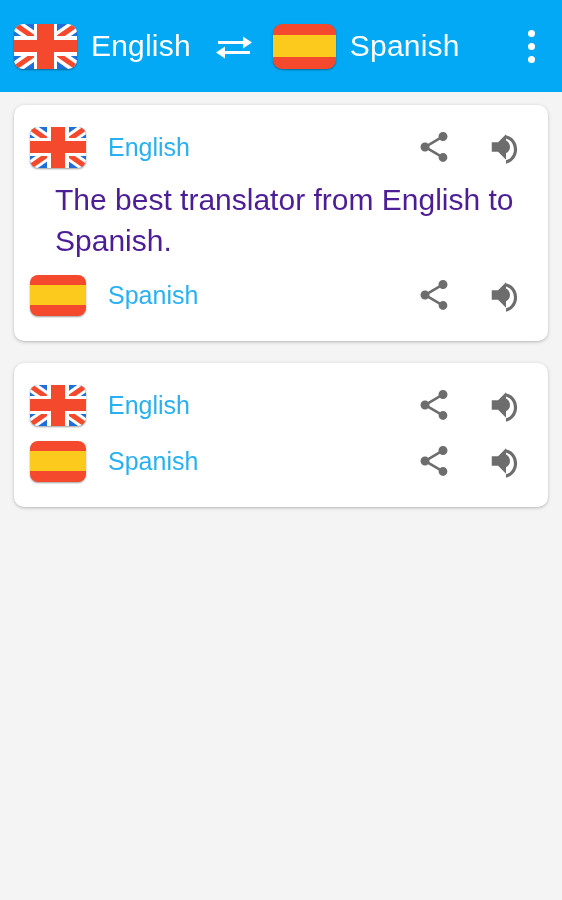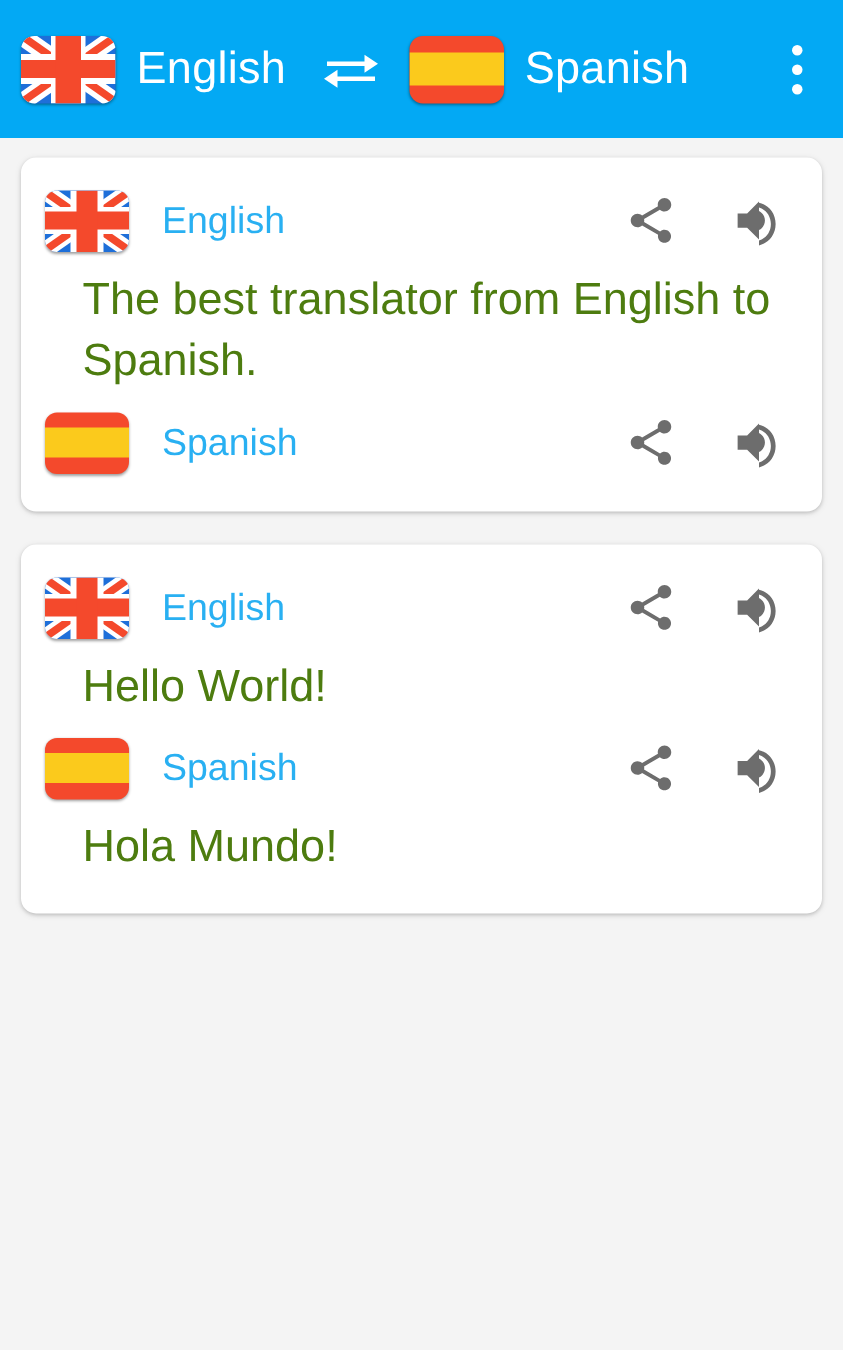--- a/index.html
+++ b/index.html
@@ -133,21 +133,21 @@
     width: 52px;
     height: 52px;
     display: flex;
     align-items: center;
     justify-content: center;
     flex: none;
   }
   .icon-btn.share { margin-right: 20px; }
 
   .seg-text {
-    color: #4d7c0f;
+    color: #4c1d95;
     font-size: 30px;
     line-height: 1.37;
     margin: 4px 0 6px 25px;
     font-weight: 400;
   }
 </style>
 </head>
 <body>
 
 <div class="appbar">
@@ -264,21 +264,20 @@
             <path d="M18 16.08c-.76 0-1.44.3-1.96.77L8.91 12.7c.05-.23.09-.46.09-.7s-.04-.47-.09-.7l7.05-4.11c.54.5 1.25.81 2.04.81 1.66 0 3-1.34 3-3s-1.34-3-3-3-3 1.34-3 3c0 .24.04.47.09.7L8.04 9.81C7.5 9.31 6.79 9 6 9c-1.66 0-3 1.34-3 3s1.34 3 3 3c.79 0 1.5-.31 2.04-.81l7.12 4.16c-.05.21-.08.43-.08.65 0 1.61 1.31 2.92 2.92 2.92s2.92-1.31 2.92-2.92-1.31-2.92-2.92-2.92z" fill="#6d6d6d"></path>
           </svg>
         </span>
         <span class="icon-btn">
           <svg width="38" height="38" viewBox="0 0 24 24">
             <path d="M3 9v6h4l5 5V4L7 9H3z" fill="#6d6d6d"></path>
             <path d="M14.5 12c0-1.77-1.02-3.29-2.5-4.03v8.05c1.48-.73 2.5-2.25 2.5-4.02zM12 4.5v2.06c2.89.86 5 3.54 5 6.94s-2.11 6.08-5 6.94v2.06c4.01-.91 7-4.49 7-9s-2.99-8.09-7-9z" fill="#6d6d6d"></path>
           </svg>
         </span>
       </div>
-      <div class="seg-text">Hello World!</div>
     </div>
 
     <div class="seg">
       <div class="seg-head">
         <span class="flag sm flag-es">
           <span class="band"></span>
         </span>
         <span class="lang-label">Spanish</span>
         <span class="spacer"></span>
         <span class="icon-btn share">
@@ -286,18 +285,17 @@
             <path d="M18 16.08c-.76 0-1.44.3-1.96.77L8.91 12.7c.05-.23.09-.46.09-.7s-.04-.47-.09-.7l7.05-4.11c.54.5 1.25.81 2.04.81 1.66 0 3-1.34 3-3s-1.34-3-3-3-3 1.34-3 3c0 .24.04.47.09.7L8.04 9.81C7.5 9.31 6.79 9 6 9c-1.66 0-3 1.34-3 3s1.34 3 3 3c.79 0 1.5-.31 2.04-.81l7.12 4.16c-.05.21-.08.43-.08.65 0 1.61 1.31 2.92 2.92 2.92s2.92-1.31 2.92-2.92-1.31-2.92-2.92-2.92z" fill="#6d6d6d"></path>
           </svg>
         </span>
         <span class="icon-btn">
           <svg width="38" height="38" viewBox="0 0 24 24">
             <path d="M3 9v6h4l5 5V4L7 9H3z" fill="#6d6d6d"></path>
             <path d="M14.5 12c0-1.77-1.02-3.29-2.5-4.03v8.05c1.48-.73 2.5-2.25 2.5-4.02zM12 4.5v2.06c2.89.86 5 3.54 5 6.94s-2.11 6.08-5 6.94v2.06c4.01-.91 7-4.49 7-9s-2.99-8.09-7-9z" fill="#6d6d6d"></path>
           </svg>
         </span>
       </div>
-      <div class="seg-text">Hola Mundo!</div>
     </div>
 
   </div>
 
 </div>
 
 </body></html>

